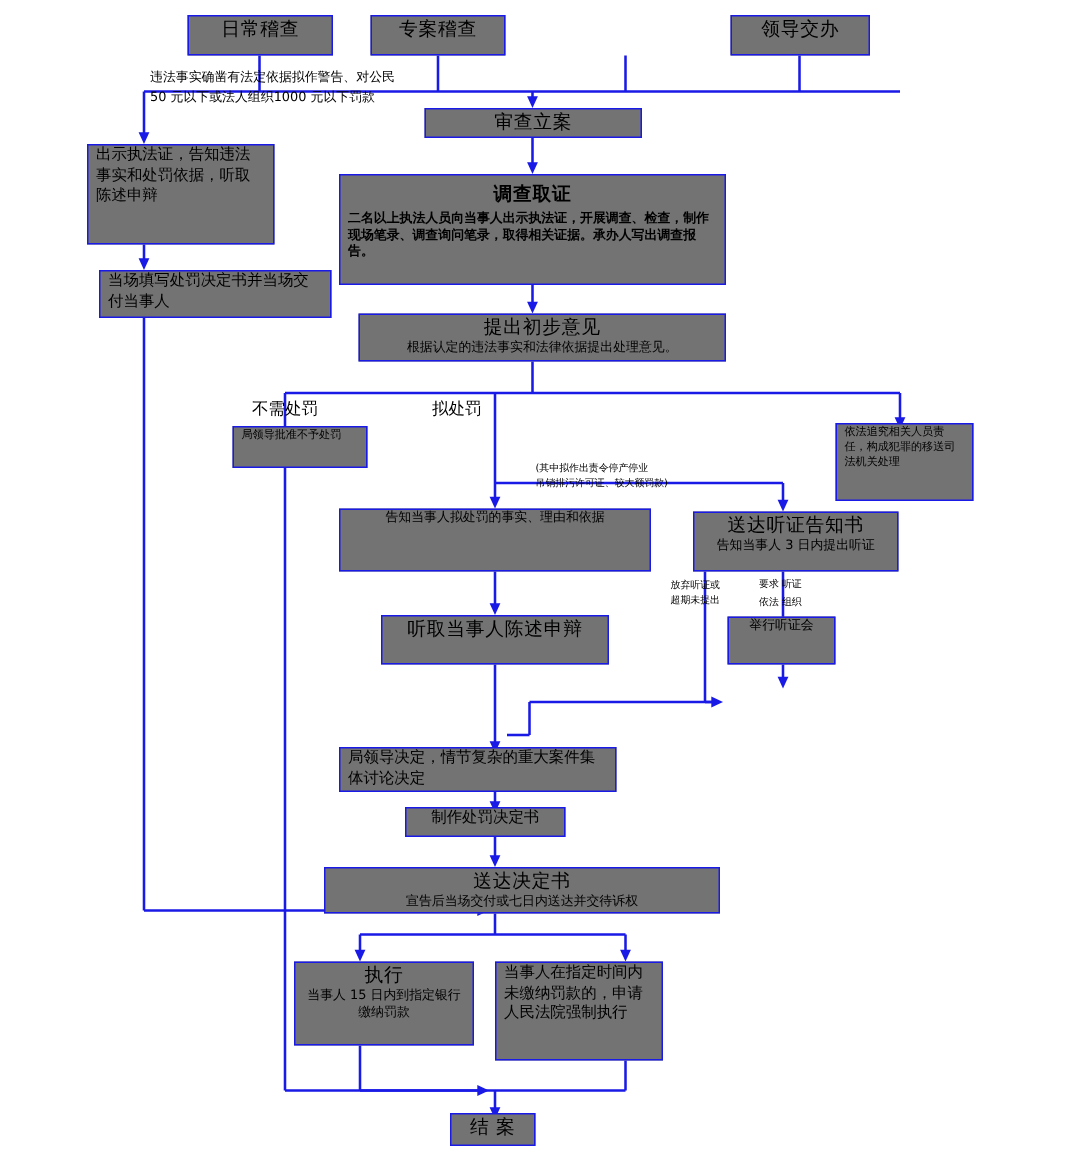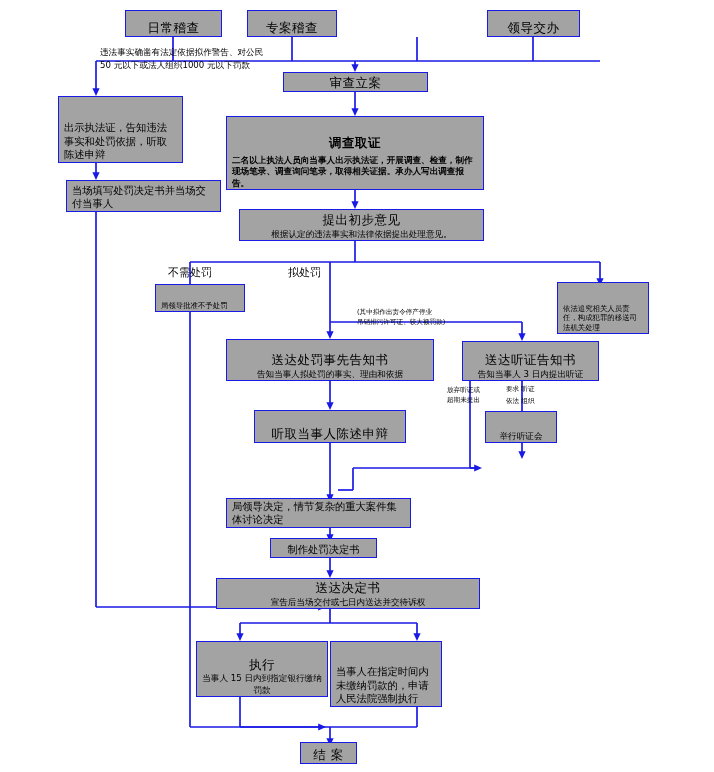--- a/index.html
+++ b/index.html
@@ -1,21 +1,21 @@
 <!DOCTYPE html>
 <html><head>
 <meta charset="utf-8">
 <style>
   html,body{margin:0;padding:0;background:#ffffff;}
   #root{position:relative;width:714px;height:772px;background:#ffffff;
         font-family:"DejaVu Sans","Liberation Sans",sans-serif;overflow:hidden;}
   svg#wires{position:absolute;left:0;top:0;width:714px;height:772px;}
   .node{position:absolute;box-sizing:border-box;border:1.6px solid #1a1ae6;
-        background:#a3a3a3;color:#000000;display:flex;flex-direction:column;
-        justify-content:flex-end;overflow:hidden;}
+        background:#737373;color:#000000;display:flex;flex-direction:column;
+        justify-content:flex-start;overflow:hidden;}
   .node .t{display:block;line-height:1.32;}
   .ctr{text-align:center;}
   .lft{text-align:left;}
   .hd{font-size:12.5px;text-align:center;letter-spacing:.5px;}
   .bd{font-size:10.3px;}
   .sm{font-size:8.6px;line-height:1.45;}
   .xs{font-size:7.4px;line-height:1.4;}
   .pad{padding:0 5px;}
   .freetext{position:absolute;color:#000;white-space:pre-line;}
   .f-sm{font-size:8.6px;line-height:1.55;}
@@ -143,21 +143,20 @@
   </div>
 
   <div class="node lft pad" style="left:557px;top:282px;width:92px;height:52px;">
     <span class="t xs">依法追究相关人员责任，构成犯罪的移送司法机关处理</span>
   </div>
 
   <div class="freetext f-tiny" style="left:357px;top:308px;width:160px;">(其中拟作出责令停产停业
 吊销排污许可证、较大额罚款)</div>
 
   <div class="node pad" style="left:226px;top:339px;width:208px;height:42px;">
-    <span class="t hd">送达处罚事先告知书</span>
     <span class="t sm ctr">告知当事人拟处罚的事实、理由和依据</span>
   </div>
 
   <div class="node pad" style="left:462px;top:341px;width:137px;height:40px;">
     <span class="t hd">送达听证告知书</span>
     <span class="t sm ctr">告知当事人 3 日内提出听证</span>
   </div>
 
   <div class="freetext f-tiny" style="left:447px;top:386px;width:50px;">放弃听证或
 超期未提出</div>
@@ -179,21 +178,21 @@
 
   <div class="node ctr" style="left:270px;top:538px;width:107px;height:20px;">
     <span class="t bd">制作处罚决定书</span>
   </div>
 
   <div class="node pad" style="left:216px;top:578px;width:264px;height:31px;">
     <span class="t hd">送达决定书</span>
     <span class="t sm ctr">宣告后当场交付或七日内送达并交待诉权</span>
   </div>
 
-  <div class="node pad" style="left:196px;top:641px;width:132px;height:56px;">
+  <div class="node pad" style="left:196px;top:641px;width:120px;height:56px;">
     <span class="t hd">执行</span>
     <span class="t sm ctr">当事人 15 日内到指定银行缴纳罚款</span>
   </div>
 
   <div class="node lft pad" style="left:330px;top:641px;width:112px;height:66px;">
     <span class="t bd">当事人在指定时间内未缴纳罚款的，申请人民法院强制执行</span>
   </div>
 
   <div class="node ctr" style="left:300px;top:742px;width:57px;height:22px;">
     <span class="t hd">结 案</span>

